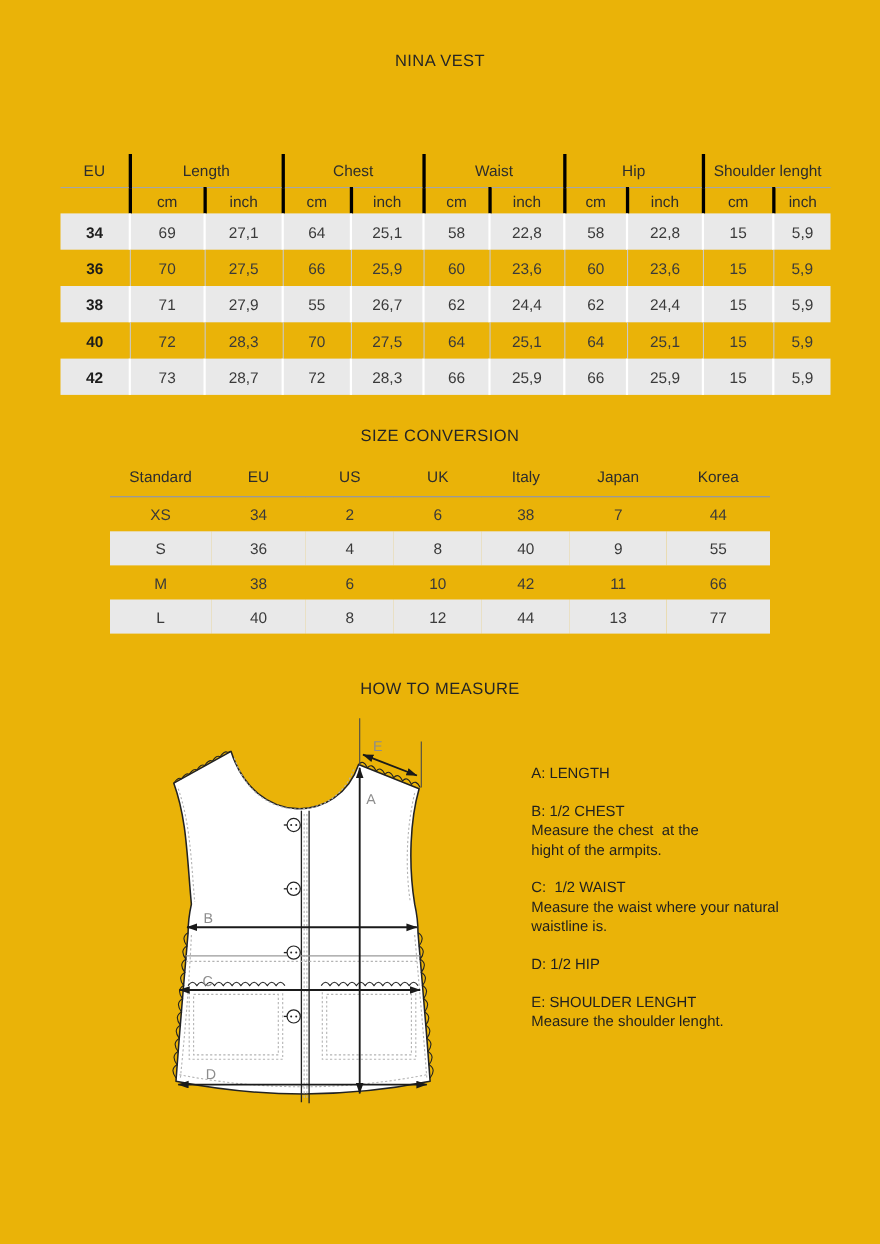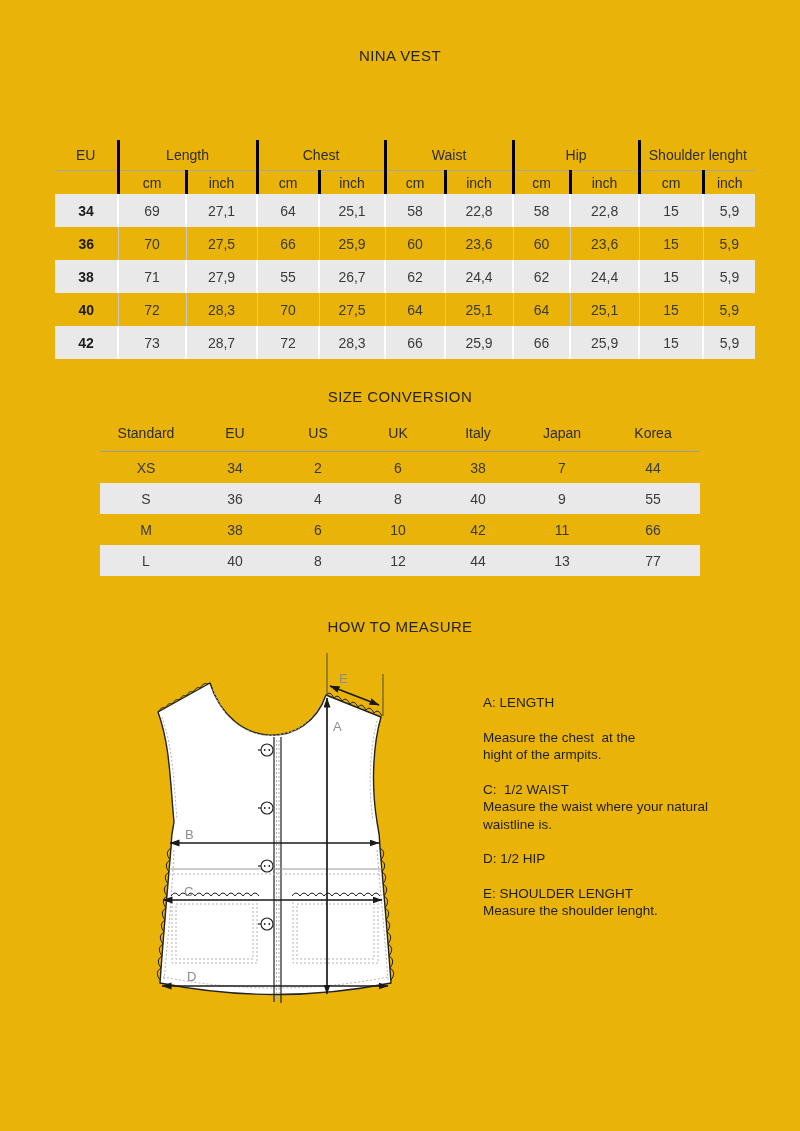--- a/index.html
+++ b/index.html
@@ -305,20 +305,21 @@
     <text class="dlabel" x="55" y="189">B</text>
     <text class="dlabel" x="54" y="246">C</text>
     <text class="dlabel" x="57" y="331">D</text>
   </svg>
 
   <div class="instructions">
     <div class="instr">
       <div class="instr-h">A: LENGTH</div>
     </div>
     <div class="instr">
+      <div class="instr-h">B: 1/2 CHEST</div>
       <div class="instr-b">Measure the chest  at the
 hight of the armpits.</div>
     </div>
     <div class="instr">
       <div class="instr-h">C:  1/2 WAIST</div>
       <div class="instr-b">Measure the waist where your natural
 waistline is.</div>
     </div>
     <div class="instr">
       <div class="instr-h">D: 1/2 HIP</div>

